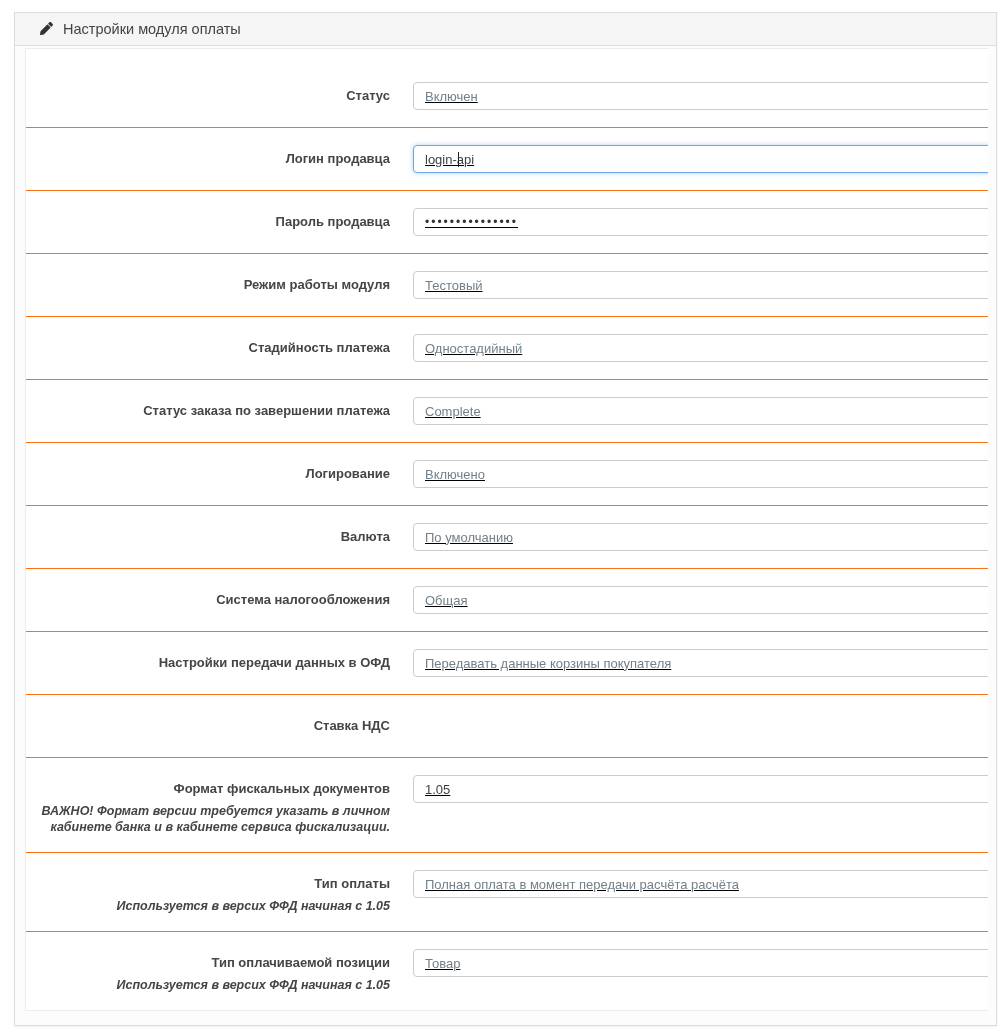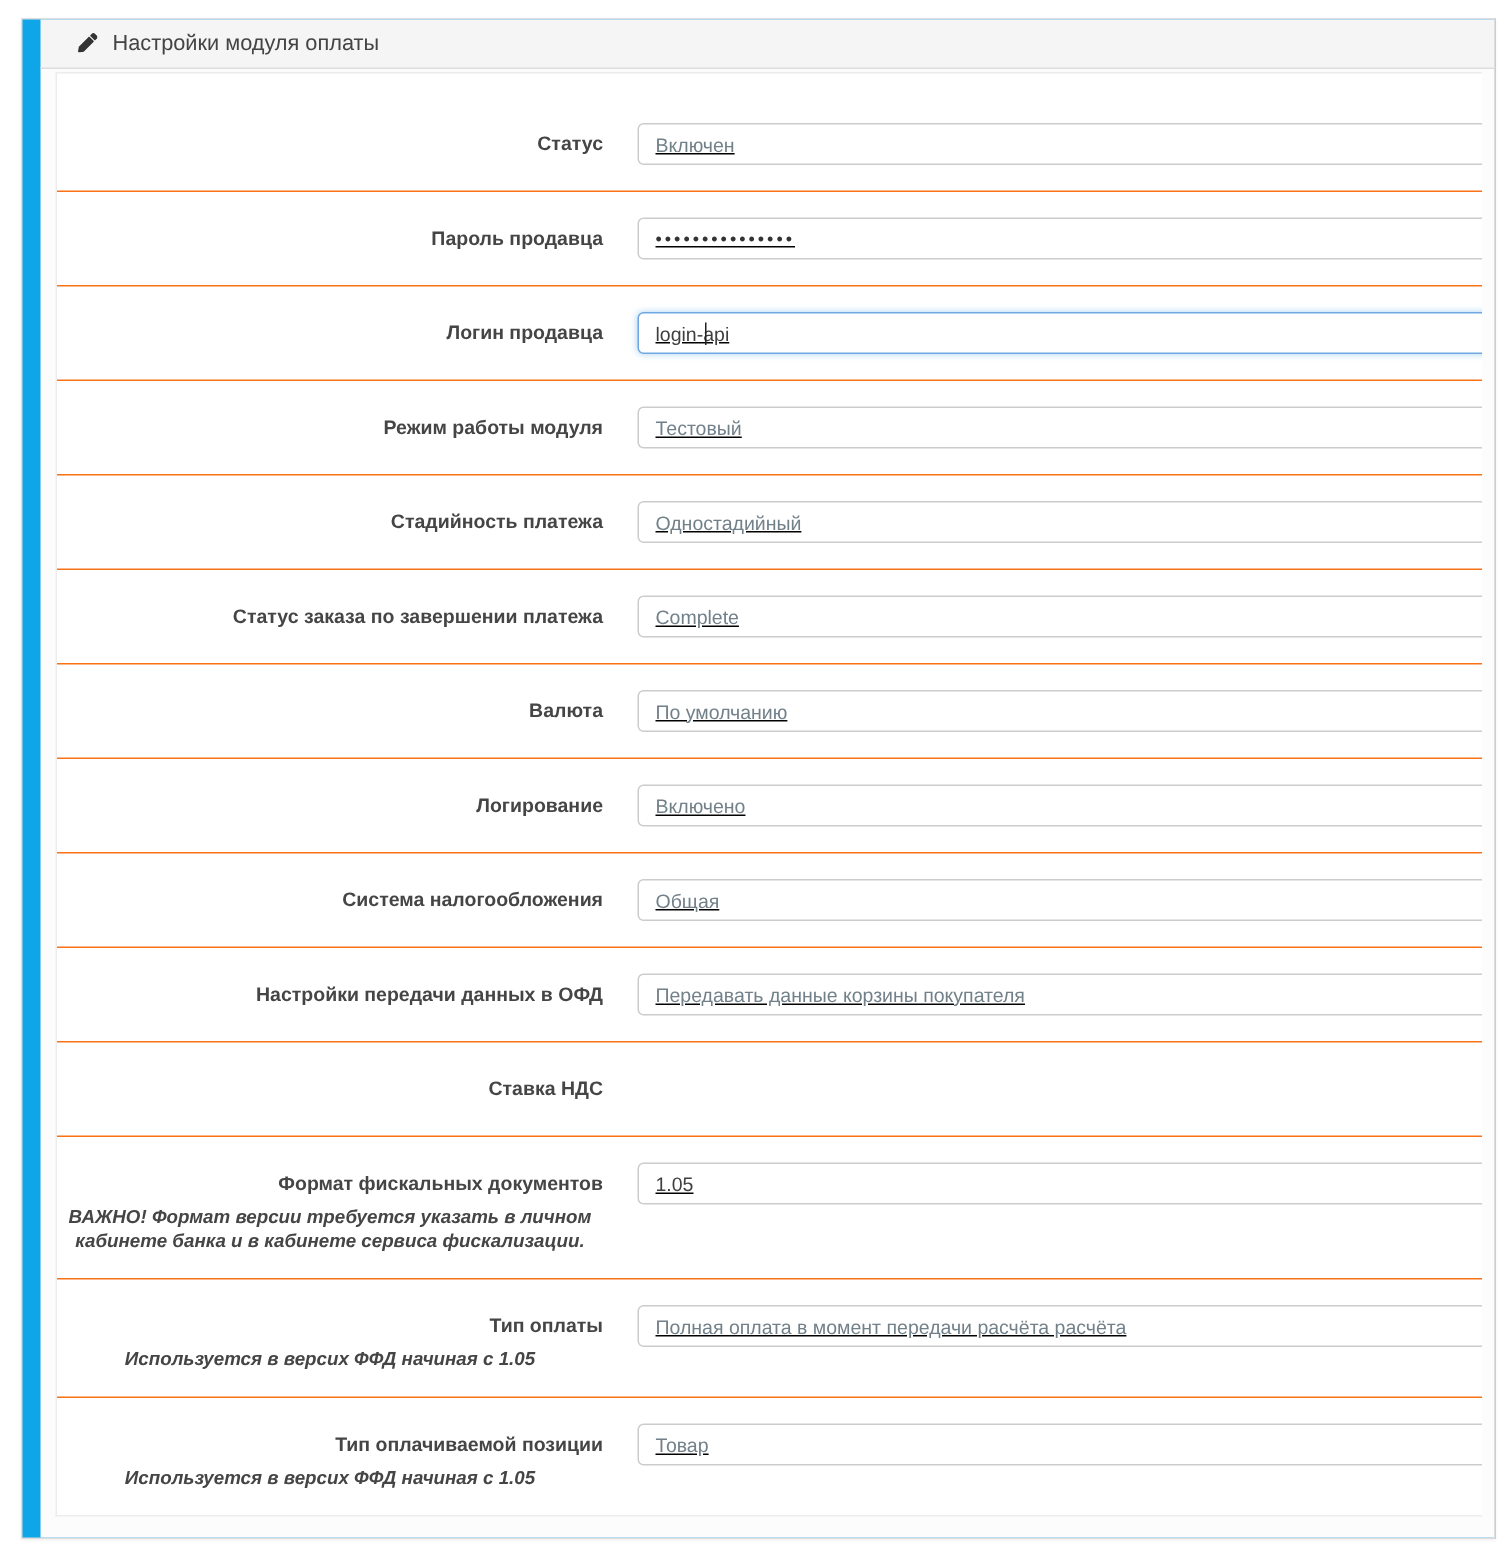--- a/index.html
+++ b/index.html
@@ -5,23 +5,22 @@
   * { margin: 0; padding: 0; box-sizing: border-box; }
   html, body {
     width: 1000px; height: 1034px;
     background: #ffffff;
     font-family: "Liberation Sans", "DejaVu Sans", sans-serif;
     overflow: hidden;
   }
   .panel {
     margin: 12px 3px 0 14px;
     border: 1px solid #dddddd;
-    background: #0ea5e9;
+    background: #fde047;
     box-shadow: 0 1px 2px rgba(0,0,0,0.06);
-    padding-left: 12px;
   }
   .panel-heading {
     height: 33px;
     background: #f5f5f5;
     border-bottom: 1px solid #dddddd;
     display: flex;
     align-items: center;
     padding: 0 25px;
     color: #444444;
     font-size: 14.5px;
@@ -62,21 +61,20 @@
     line-height: 28px;
     color: #454545;
   }
   .note {
     display: block;
     font-weight: 700;
     font-style: italic;
     font-size: 12.5px;
     line-height: 16px;
     color: #454545;
-    text-align: center;
   }
   .field-cell { flex: 1 1 auto; min-width: 0; text-decoration: underline; }
   .field {
     position: relative;
     width: 700px;
     height: 28px;
     border: 1px solid #cccccc;
     border-radius: 4px;
     background: #ffffff;
     display: flex;
@@ -129,46 +127,46 @@
     <div class="field-cell">
       <div class="field select">
         <span class="field-text">Включен</span>
 
       </div>
     </div>
   </div>
 
   <div class="form-row">
     <div class="label-cell">
-      <span class="lbl">Пароль продавца</span>
-
-    </div>
-    <div class="field-cell">
-      <div class="field password">
-        <span class="field-text">•••••••••••••••</span>
-
-      </div>
-    </div>
-  </div>
-
-  <div class="form-row">
-    <div class="label-cell">
       <span class="lbl">Логин продавца</span>
 
     </div>
     <div class="field-cell">
       <div class="field text focused">
         <span class="field-text">login-api</span>
         <span class="caret"></span>
       </div>
     </div>
   </div>
 
   <div class="form-row">
     <div class="label-cell">
+      <span class="lbl">Пароль продавца</span>
+
+    </div>
+    <div class="field-cell">
+      <div class="field password">
+        <span class="field-text">•••••••••••••••</span>
+
+      </div>
+    </div>
+  </div>
+
+  <div class="form-row">
+    <div class="label-cell">
       <span class="lbl">Режим работы модуля</span>
 
     </div>
     <div class="field-cell">
       <div class="field select">
         <span class="field-text">Тестовый</span>
 
       </div>
     </div>
   </div>
@@ -194,39 +192,39 @@
     <div class="field-cell">
       <div class="field select">
         <span class="field-text">Complete</span>
 
       </div>
     </div>
   </div>
 
   <div class="form-row">
     <div class="label-cell">
+      <span class="lbl">Логирование</span>
+
+    </div>
+    <div class="field-cell">
+      <div class="field select">
+        <span class="field-text">Включено</span>
+
+      </div>
+    </div>
+  </div>
+
+  <div class="form-row">
+    <div class="label-cell">
       <span class="lbl">Валюта</span>
 
     </div>
     <div class="field-cell">
       <div class="field select">
         <span class="field-text">По умолчанию</span>
-
-      </div>
-    </div>
-  </div>
-
-  <div class="form-row">
-    <div class="label-cell">
-      <span class="lbl">Логирование</span>
-
-    </div>
-    <div class="field-cell">
-      <div class="field select">
-        <span class="field-text">Включено</span>
 
       </div>
     </div>
   </div>
 
   <div class="form-row">
     <div class="label-cell">
       <span class="lbl">Система налогообложения</span>
 
     </div>

